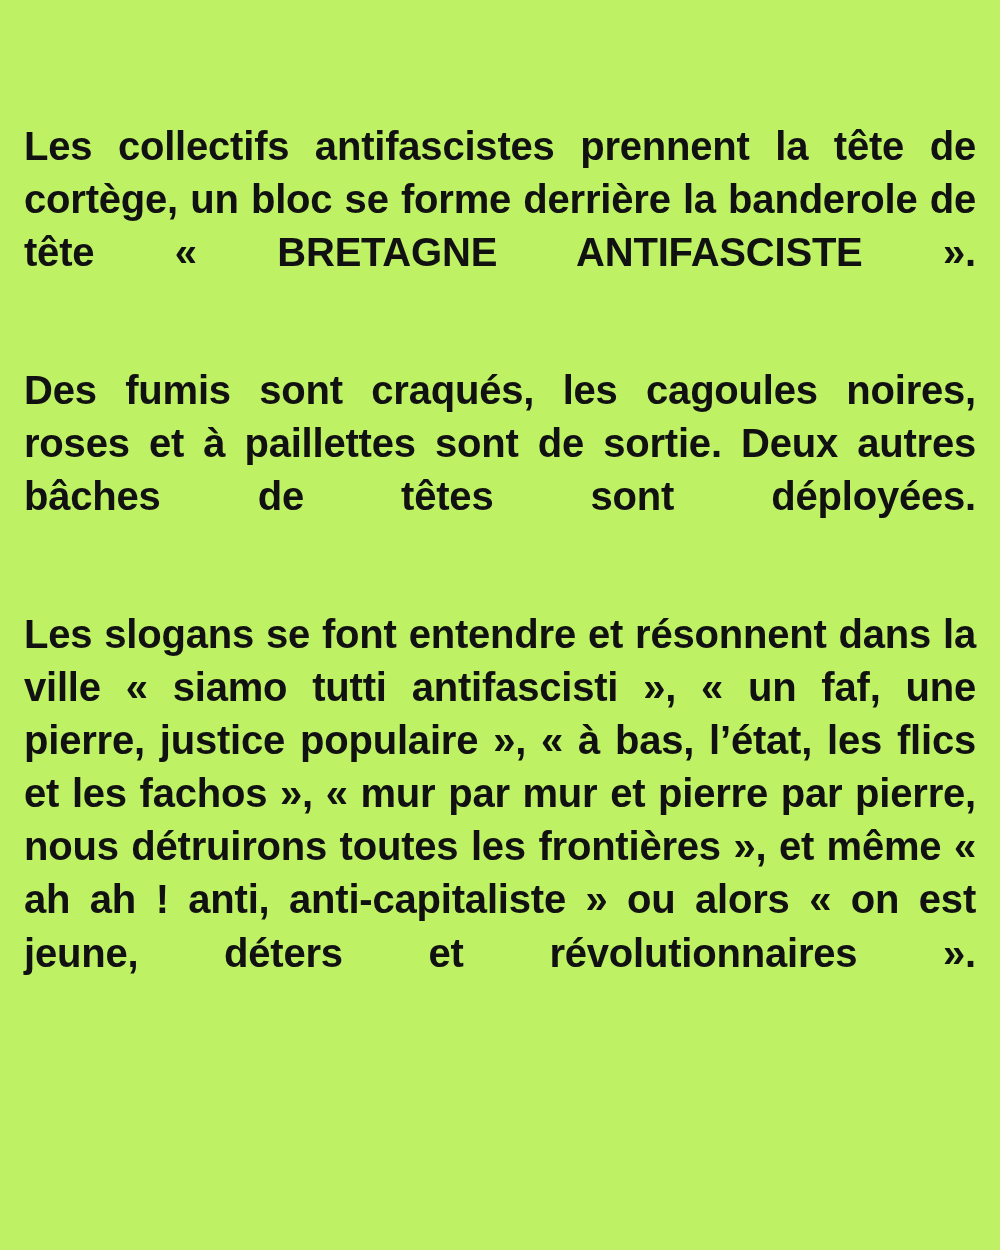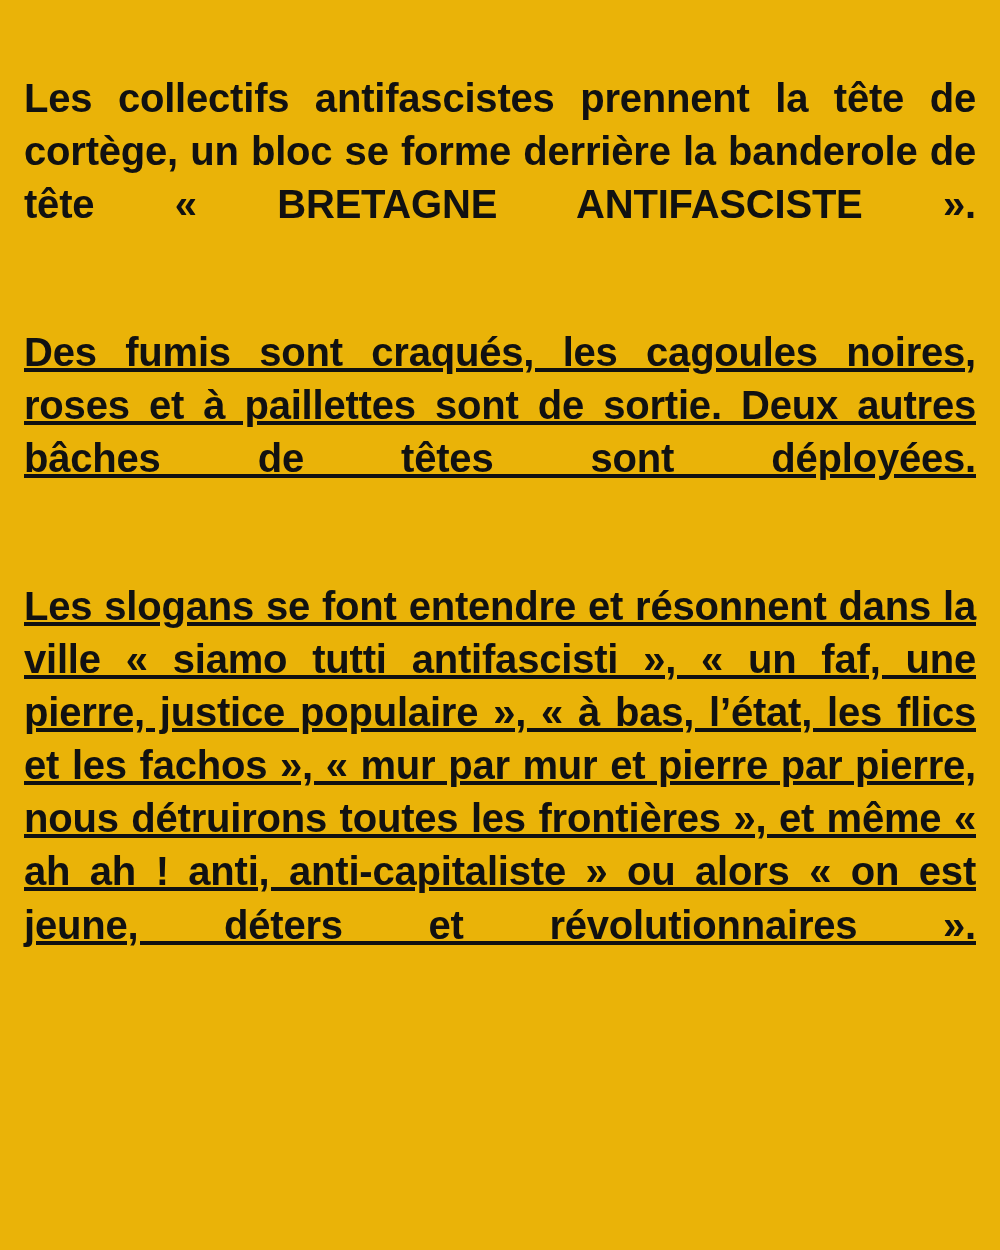--- a/index.html
+++ b/index.html
@@ -10,37 +10,36 @@
     width: 1000px;
     height: 1250px;
     background: #ffffff;
     font-family: "Liberation Sans", sans-serif;
     -webkit-font-smoothing: antialiased;
   }
   .page {
     box-sizing: border-box;
     width: 1000px;
     height: 1250px;
-    padding: 72px 24px 0 24px;
-    background: #eab308;
+    padding: 120px 24px 0 24px;
+    background: #bef264;
     display: flex;
     flex-direction: column;
   }
   .para {
     color: #111111;
     font-weight: 700;
     font-size: 40px;
     line-height: 1.33;
     text-align: justify;
     letter-spacing: -0.2px;
     margin: 0;
   }
   .para + .para {
-    margin-top: 41px;
-    text-decoration: underline;
+    margin-top: 31px;
   }
   
   .para::after {
     content: "";
     display: inline-block;
     width: 100%;
   }
 </style>
 </head>
 <body>

